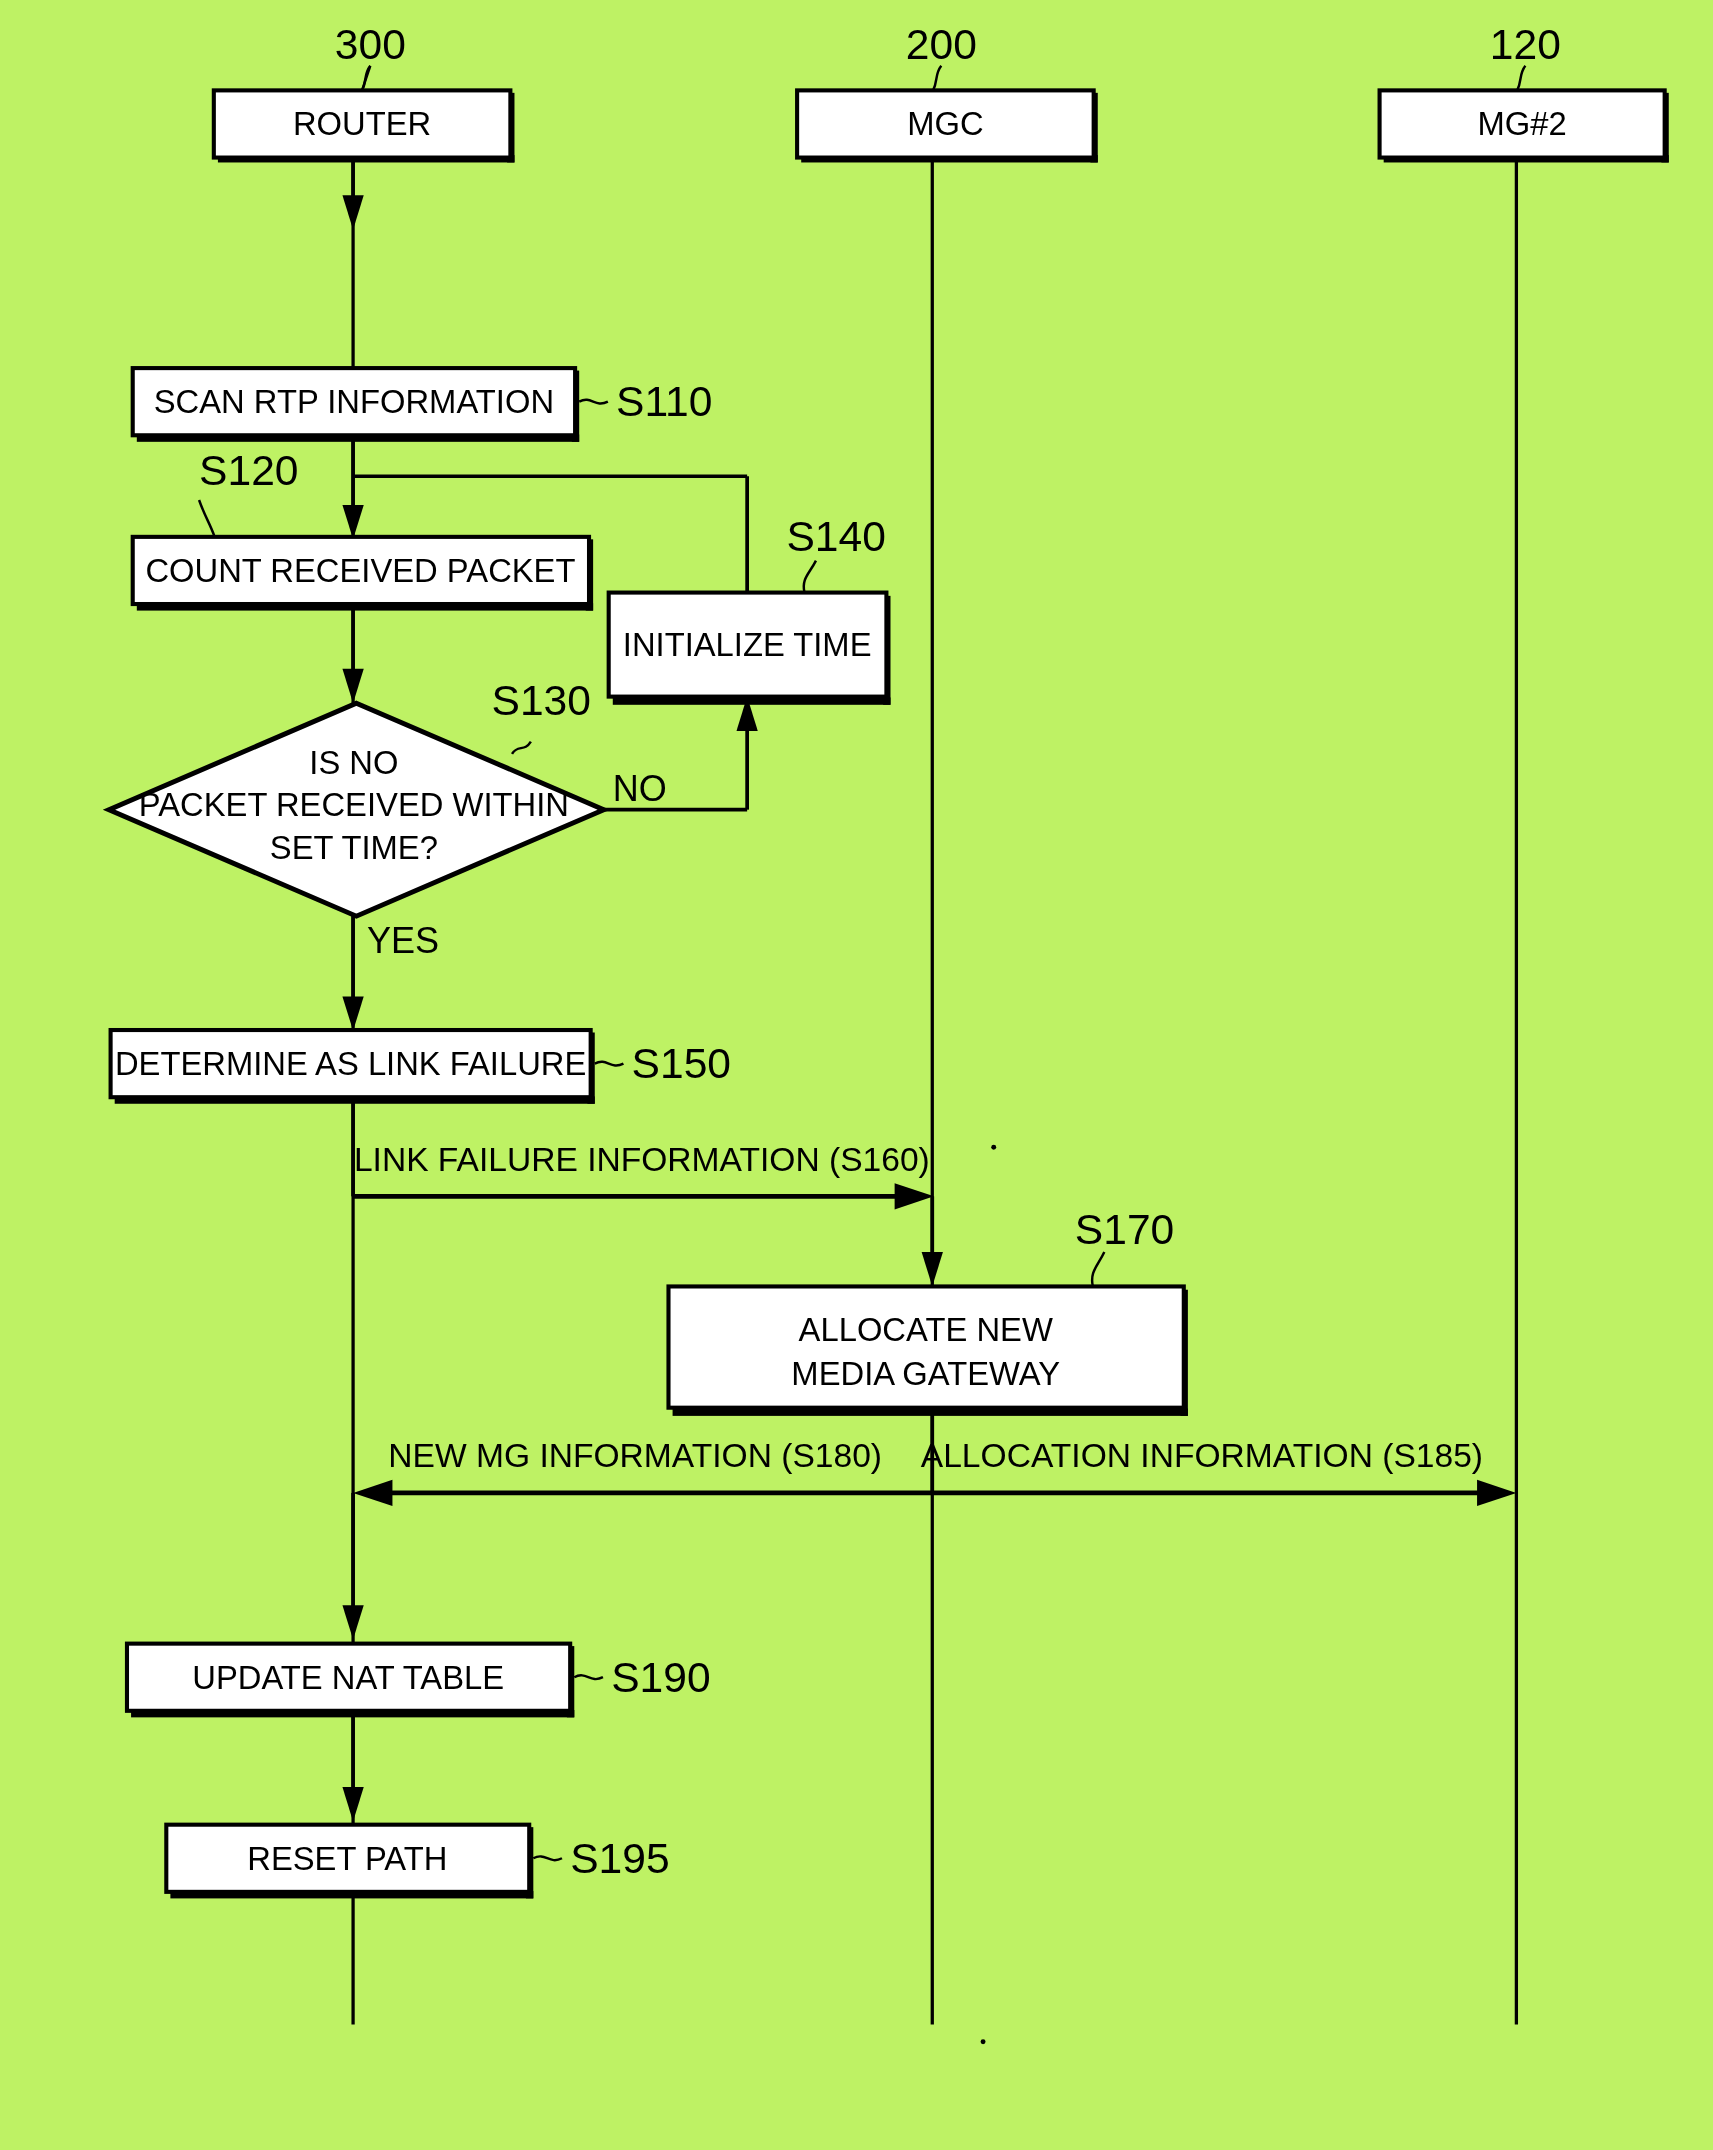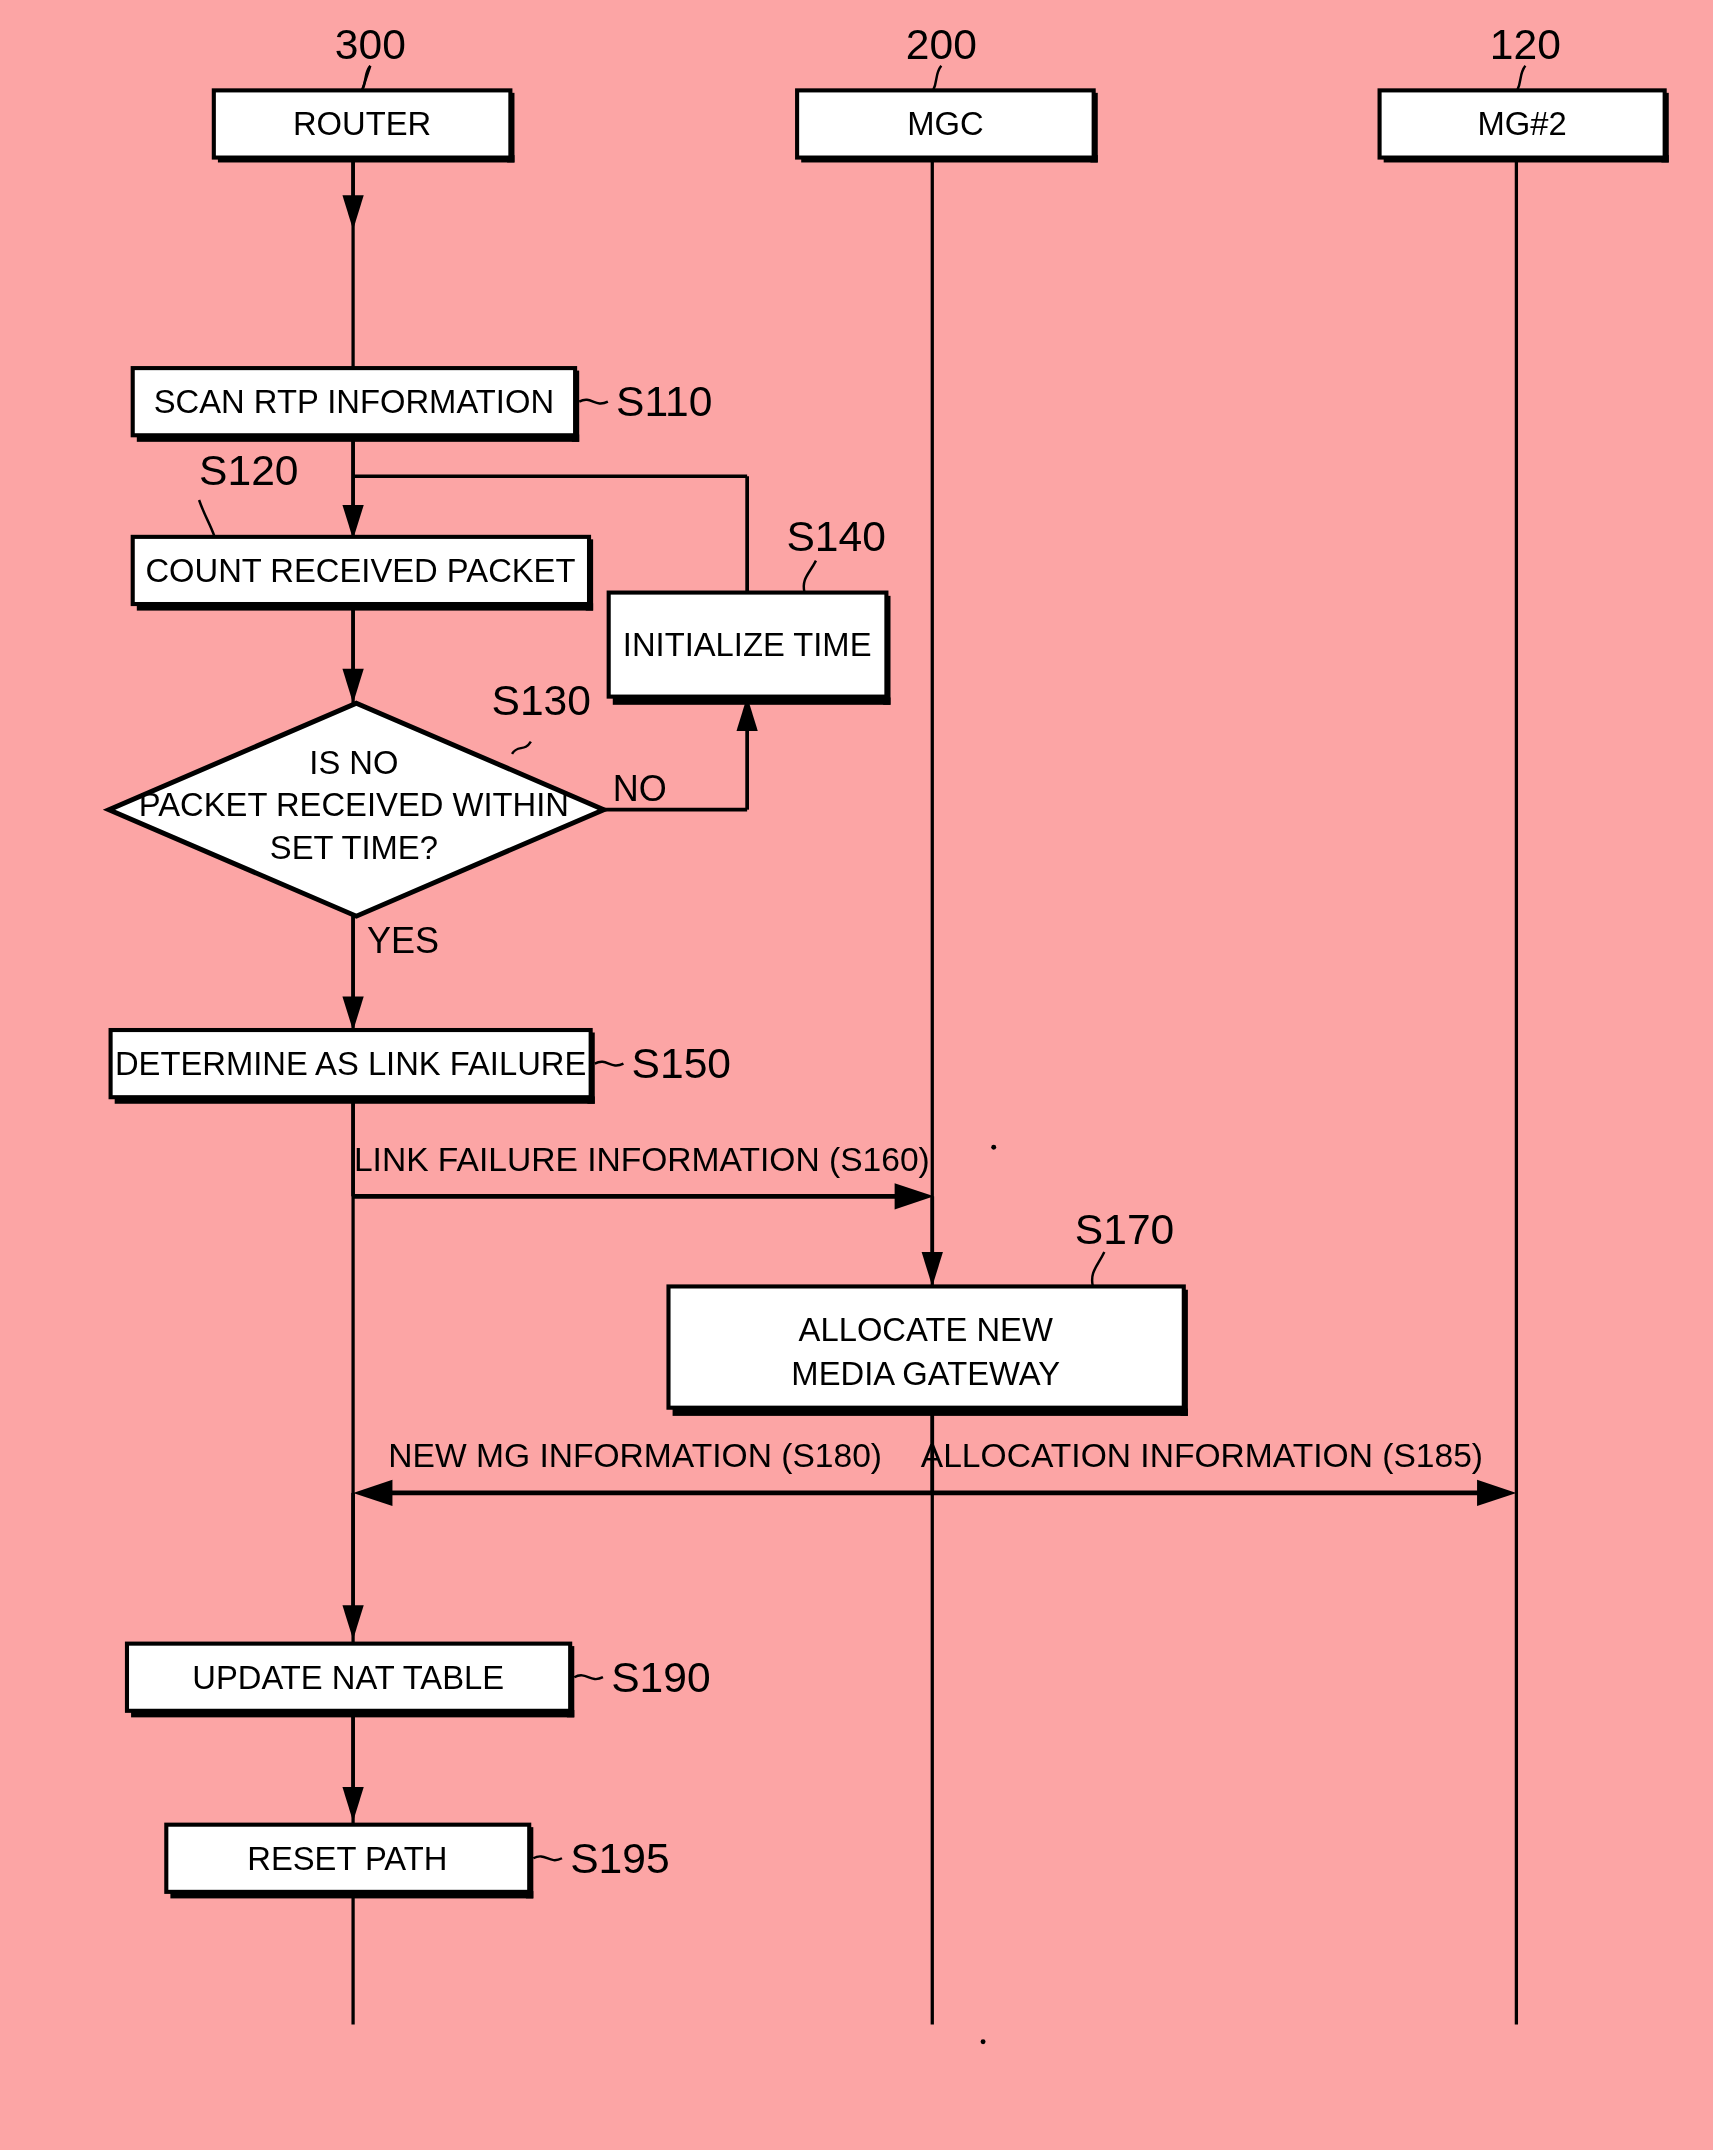--- a/index.html
+++ b/index.html
@@ -4,21 +4,21 @@
 <style>
   html, body {
     margin: 0;
     padding: 0;
     background: #ffffff;
   }
   #page {
     position: relative;
     width: 1713px;
     height: 2151px;
-    background: #fca5a5;
+    background: #bef264;
     overflow: hidden;
     font-family: "Liberation Sans", sans-serif;
   }
   svg.canvas {
     position: absolute;
     left: 0;
     top: 0;
     width: 1713px;
     height: 2151px;
   }

